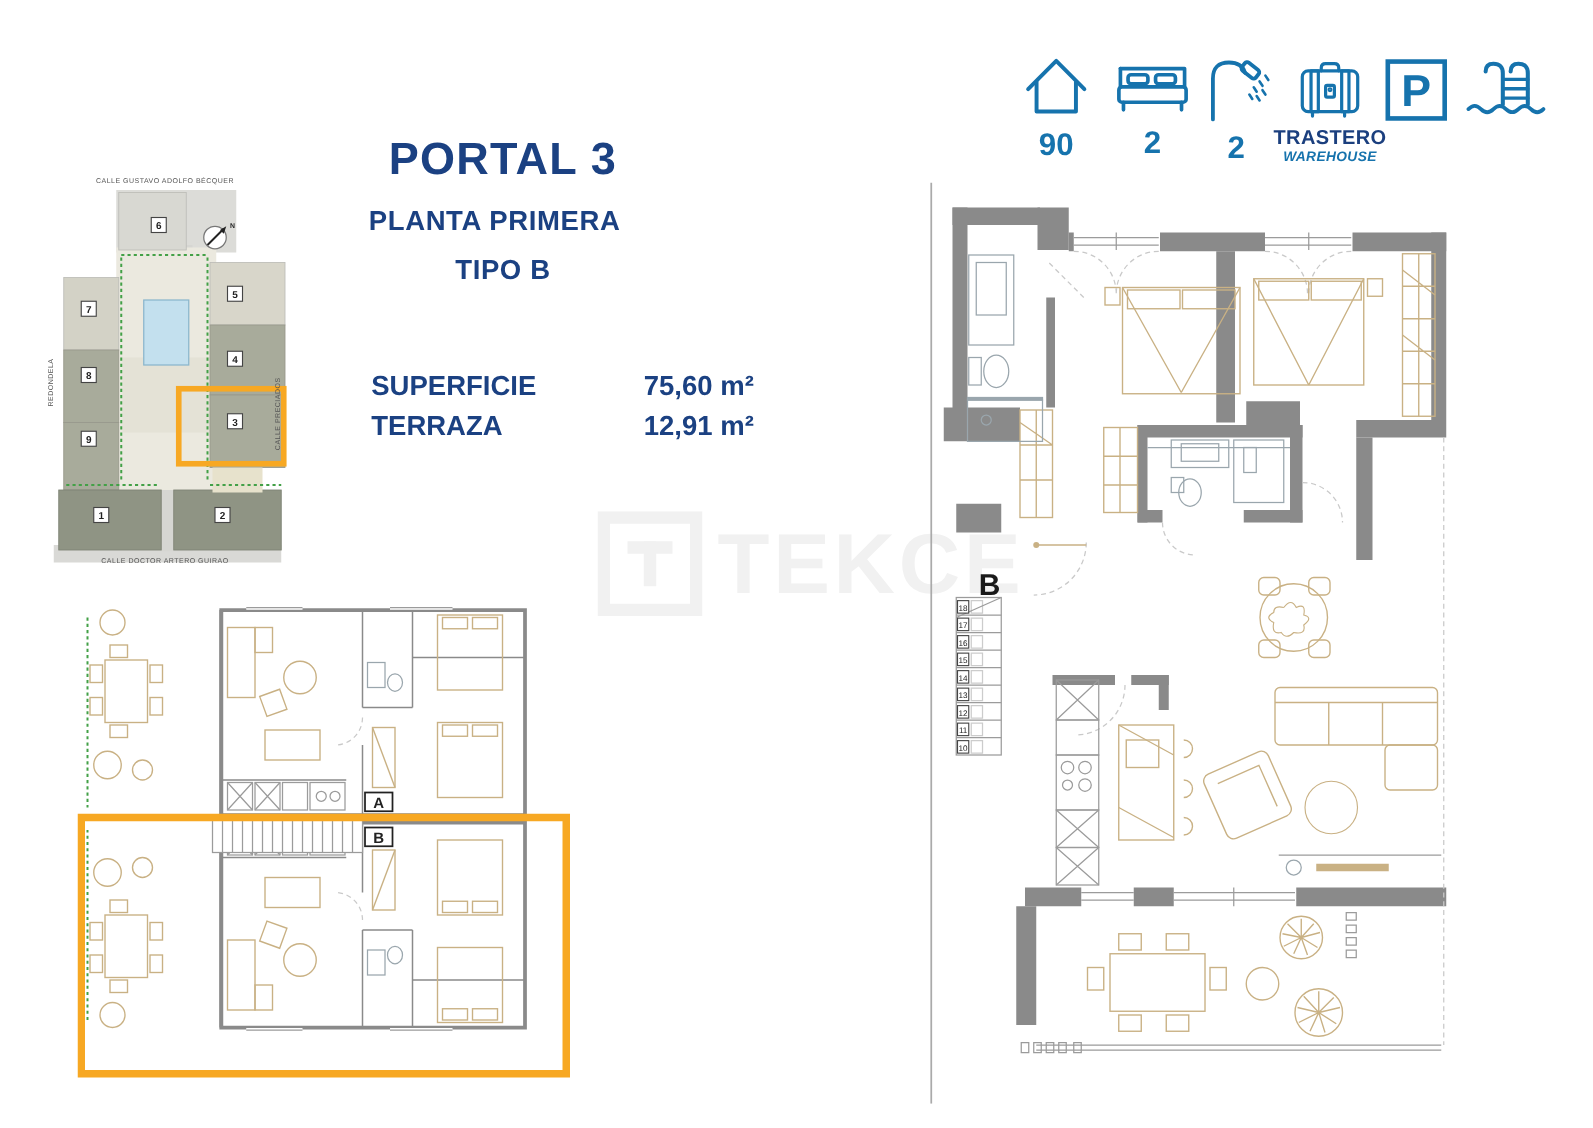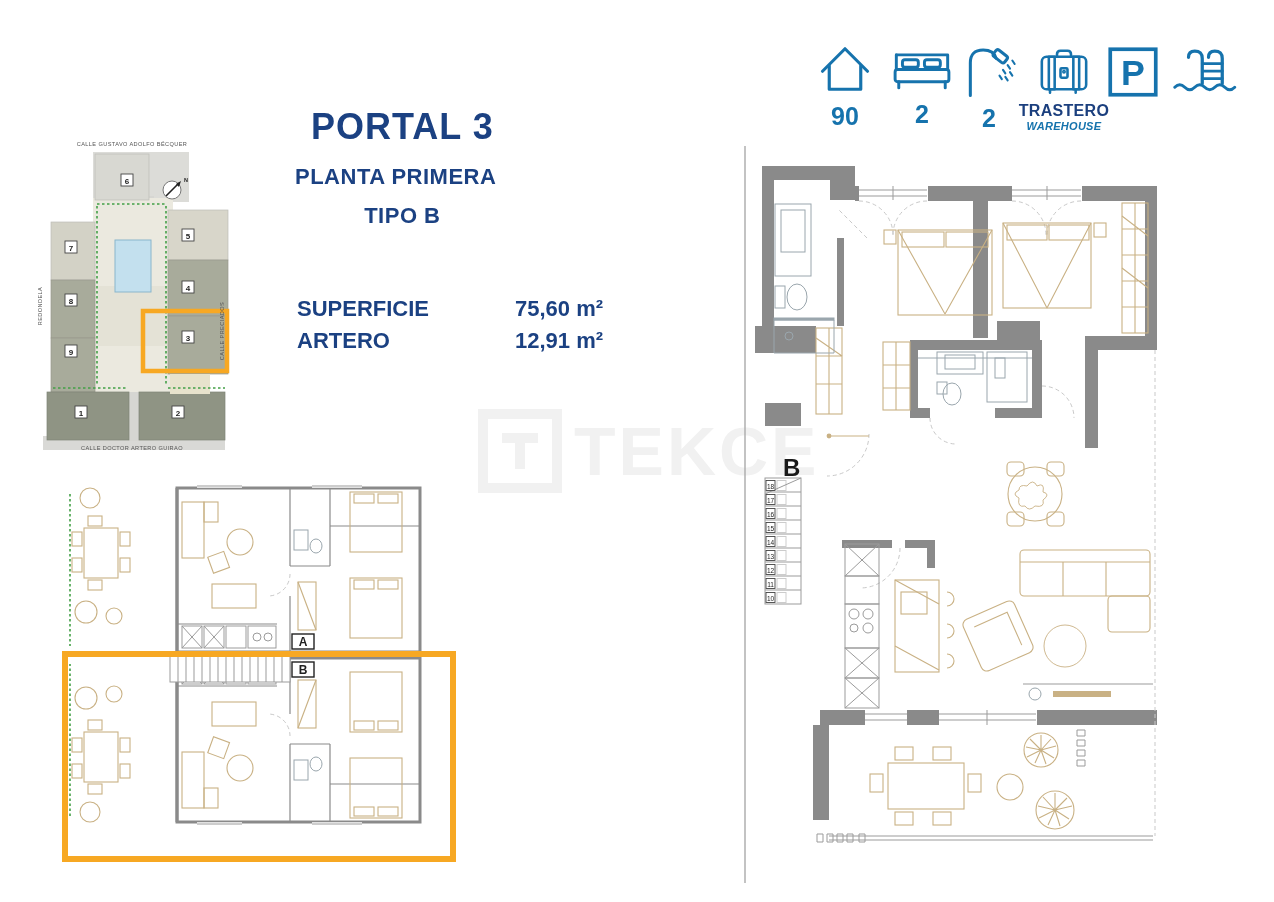--- a/index.html
+++ b/index.html
@@ -60,21 +60,21 @@
   <div class="sub1">PLANTA PRIMERA</div>
   <div class="sub2">TIPO B</div>
 </div>
 
 <div class="specs">
   <div class="spec-row">
     <div class="spec-label">SUPERFICIE</div>
     <div class="spec-value">75,60 m²</div>
   </div>
   <div class="spec-row">
-    <div class="spec-label">ARTERO</div>
+    <div class="spec-label">TERRAZA</div>
     <div class="spec-value">12,91 m²</div>
   </div>
 </div>
 
 <div class="amen" style="left:814px;top:42px;width:62px;">
   <svg width="54" height="54" viewBox="0 0 48 48" fill="none" stroke="#1673ad" stroke-width="2.8" stroke-linecap="round" stroke-linejoin="round">
     <path d="M4 26 L24 6 L44 26"></path>
     <path d="M10 21 V42 H38 V21"></path>
   </svg>
   <div class="num">90</div>

